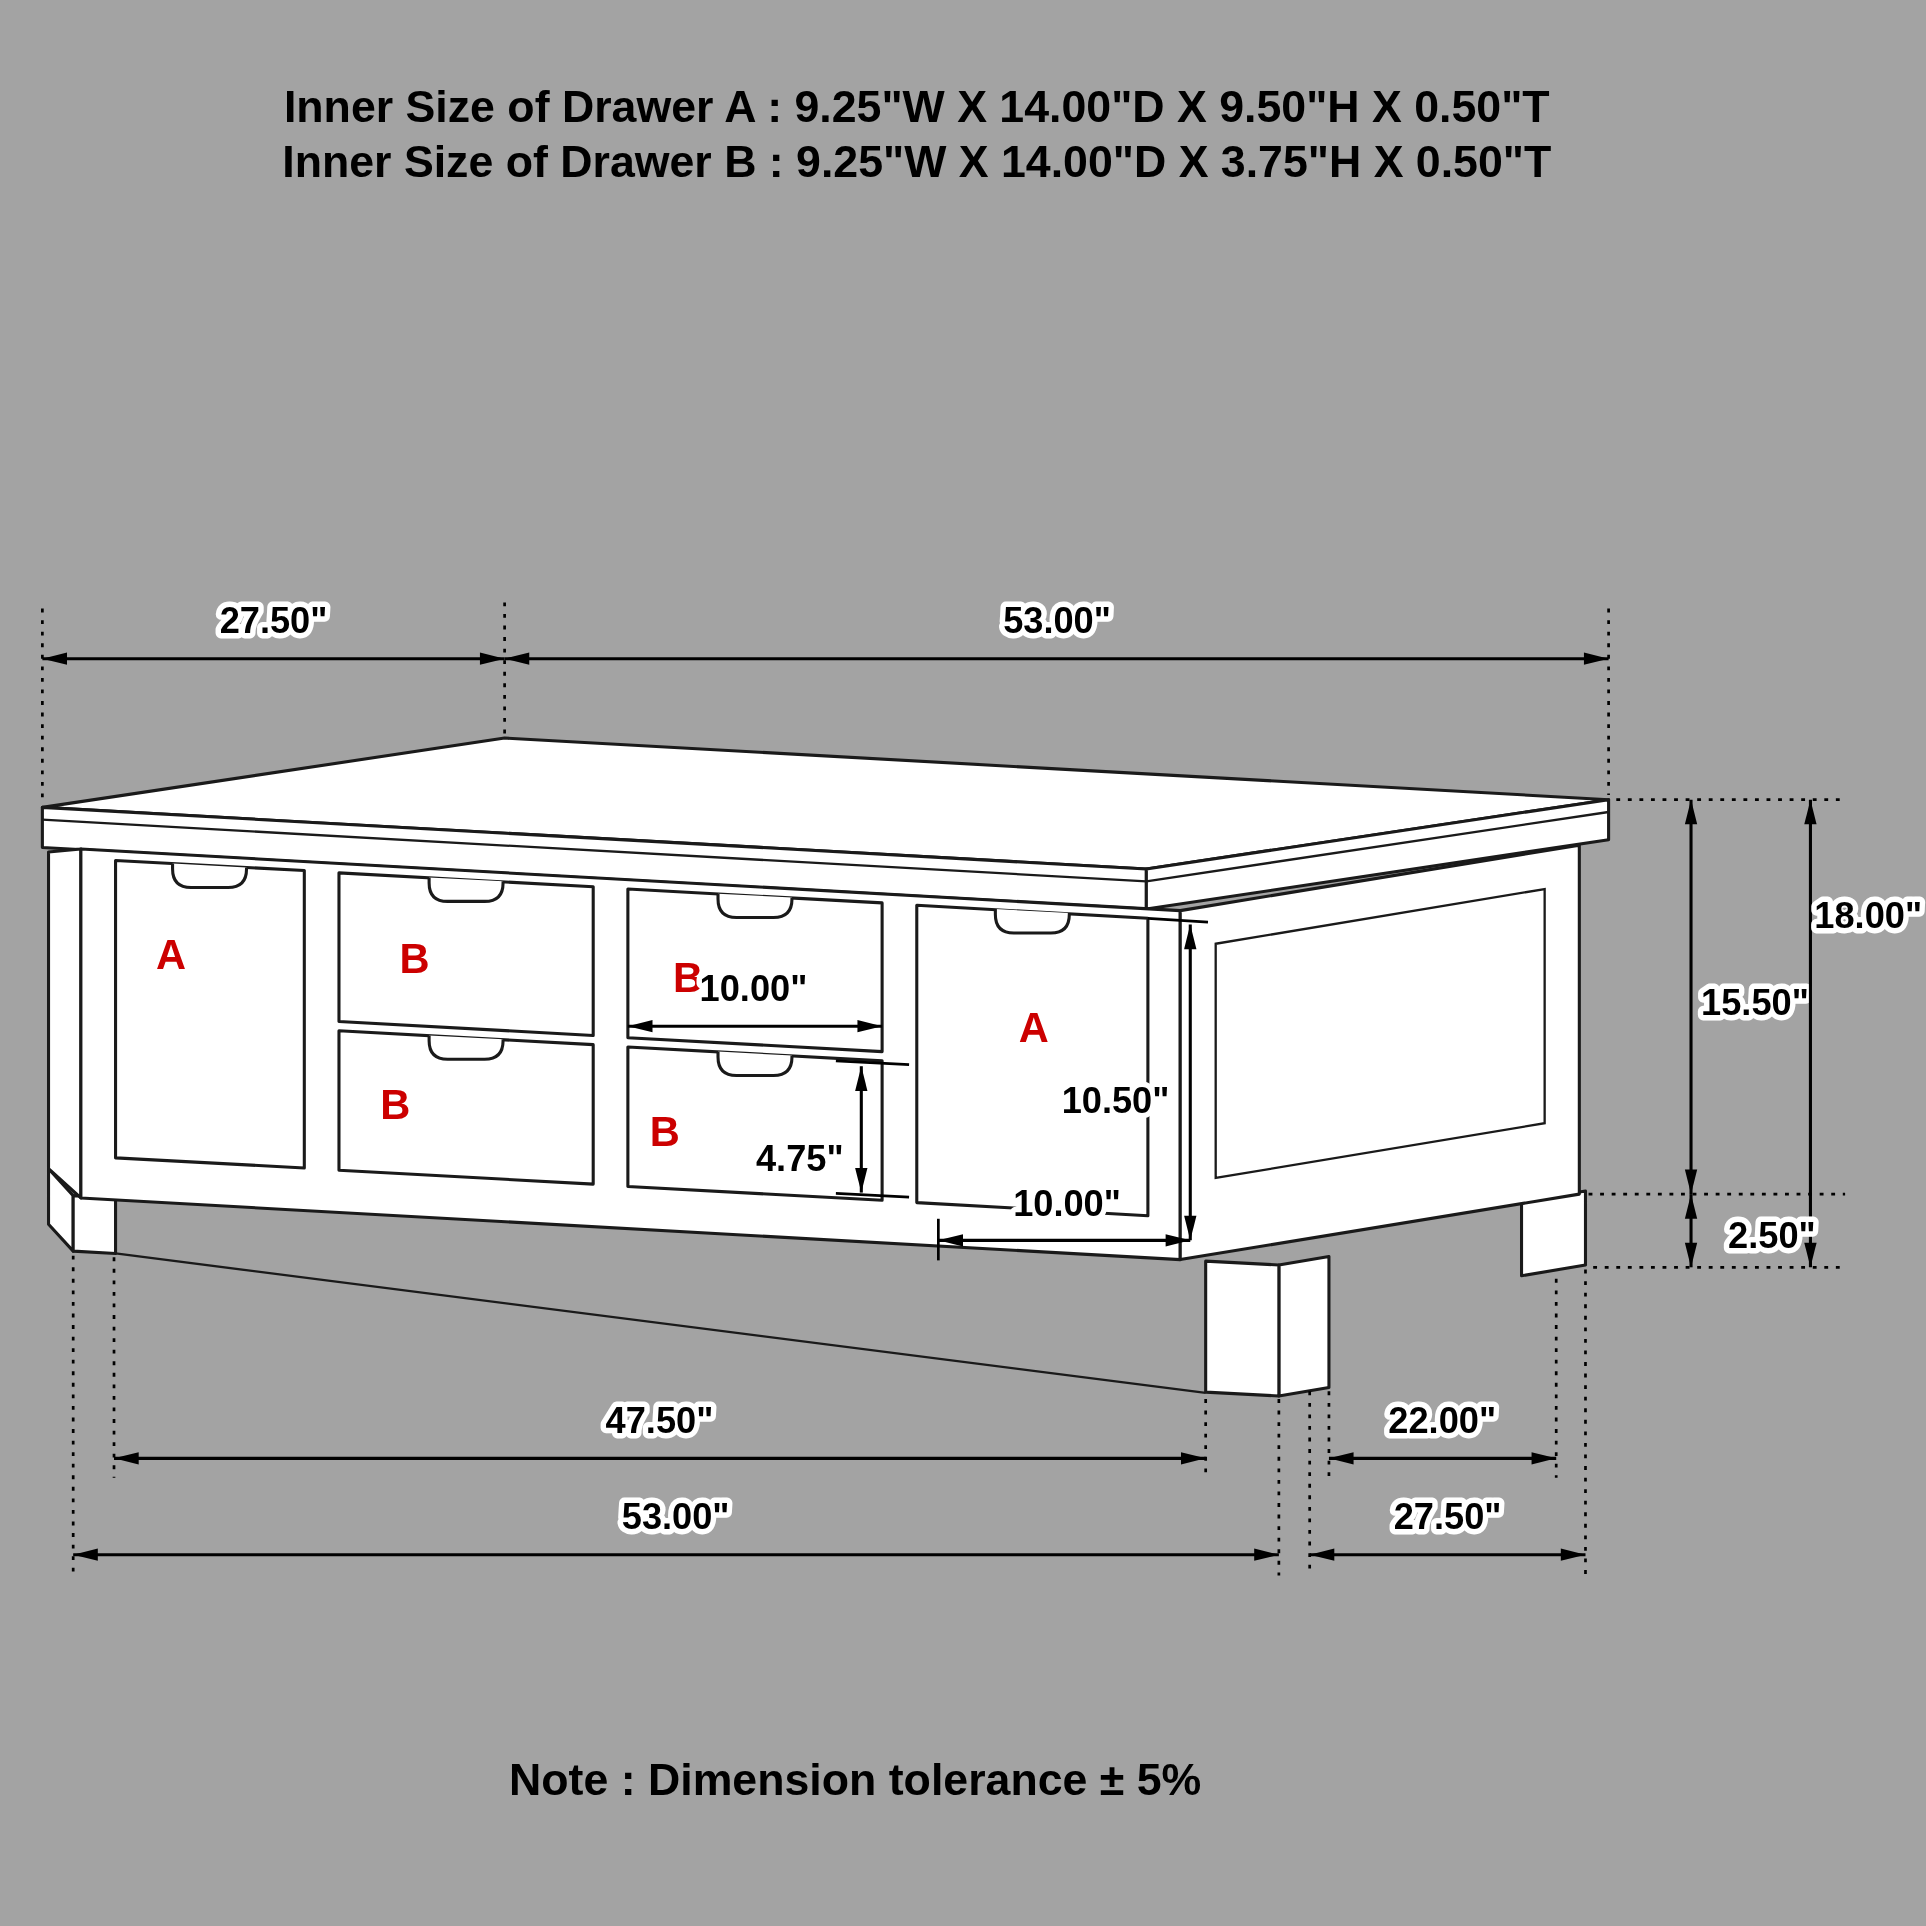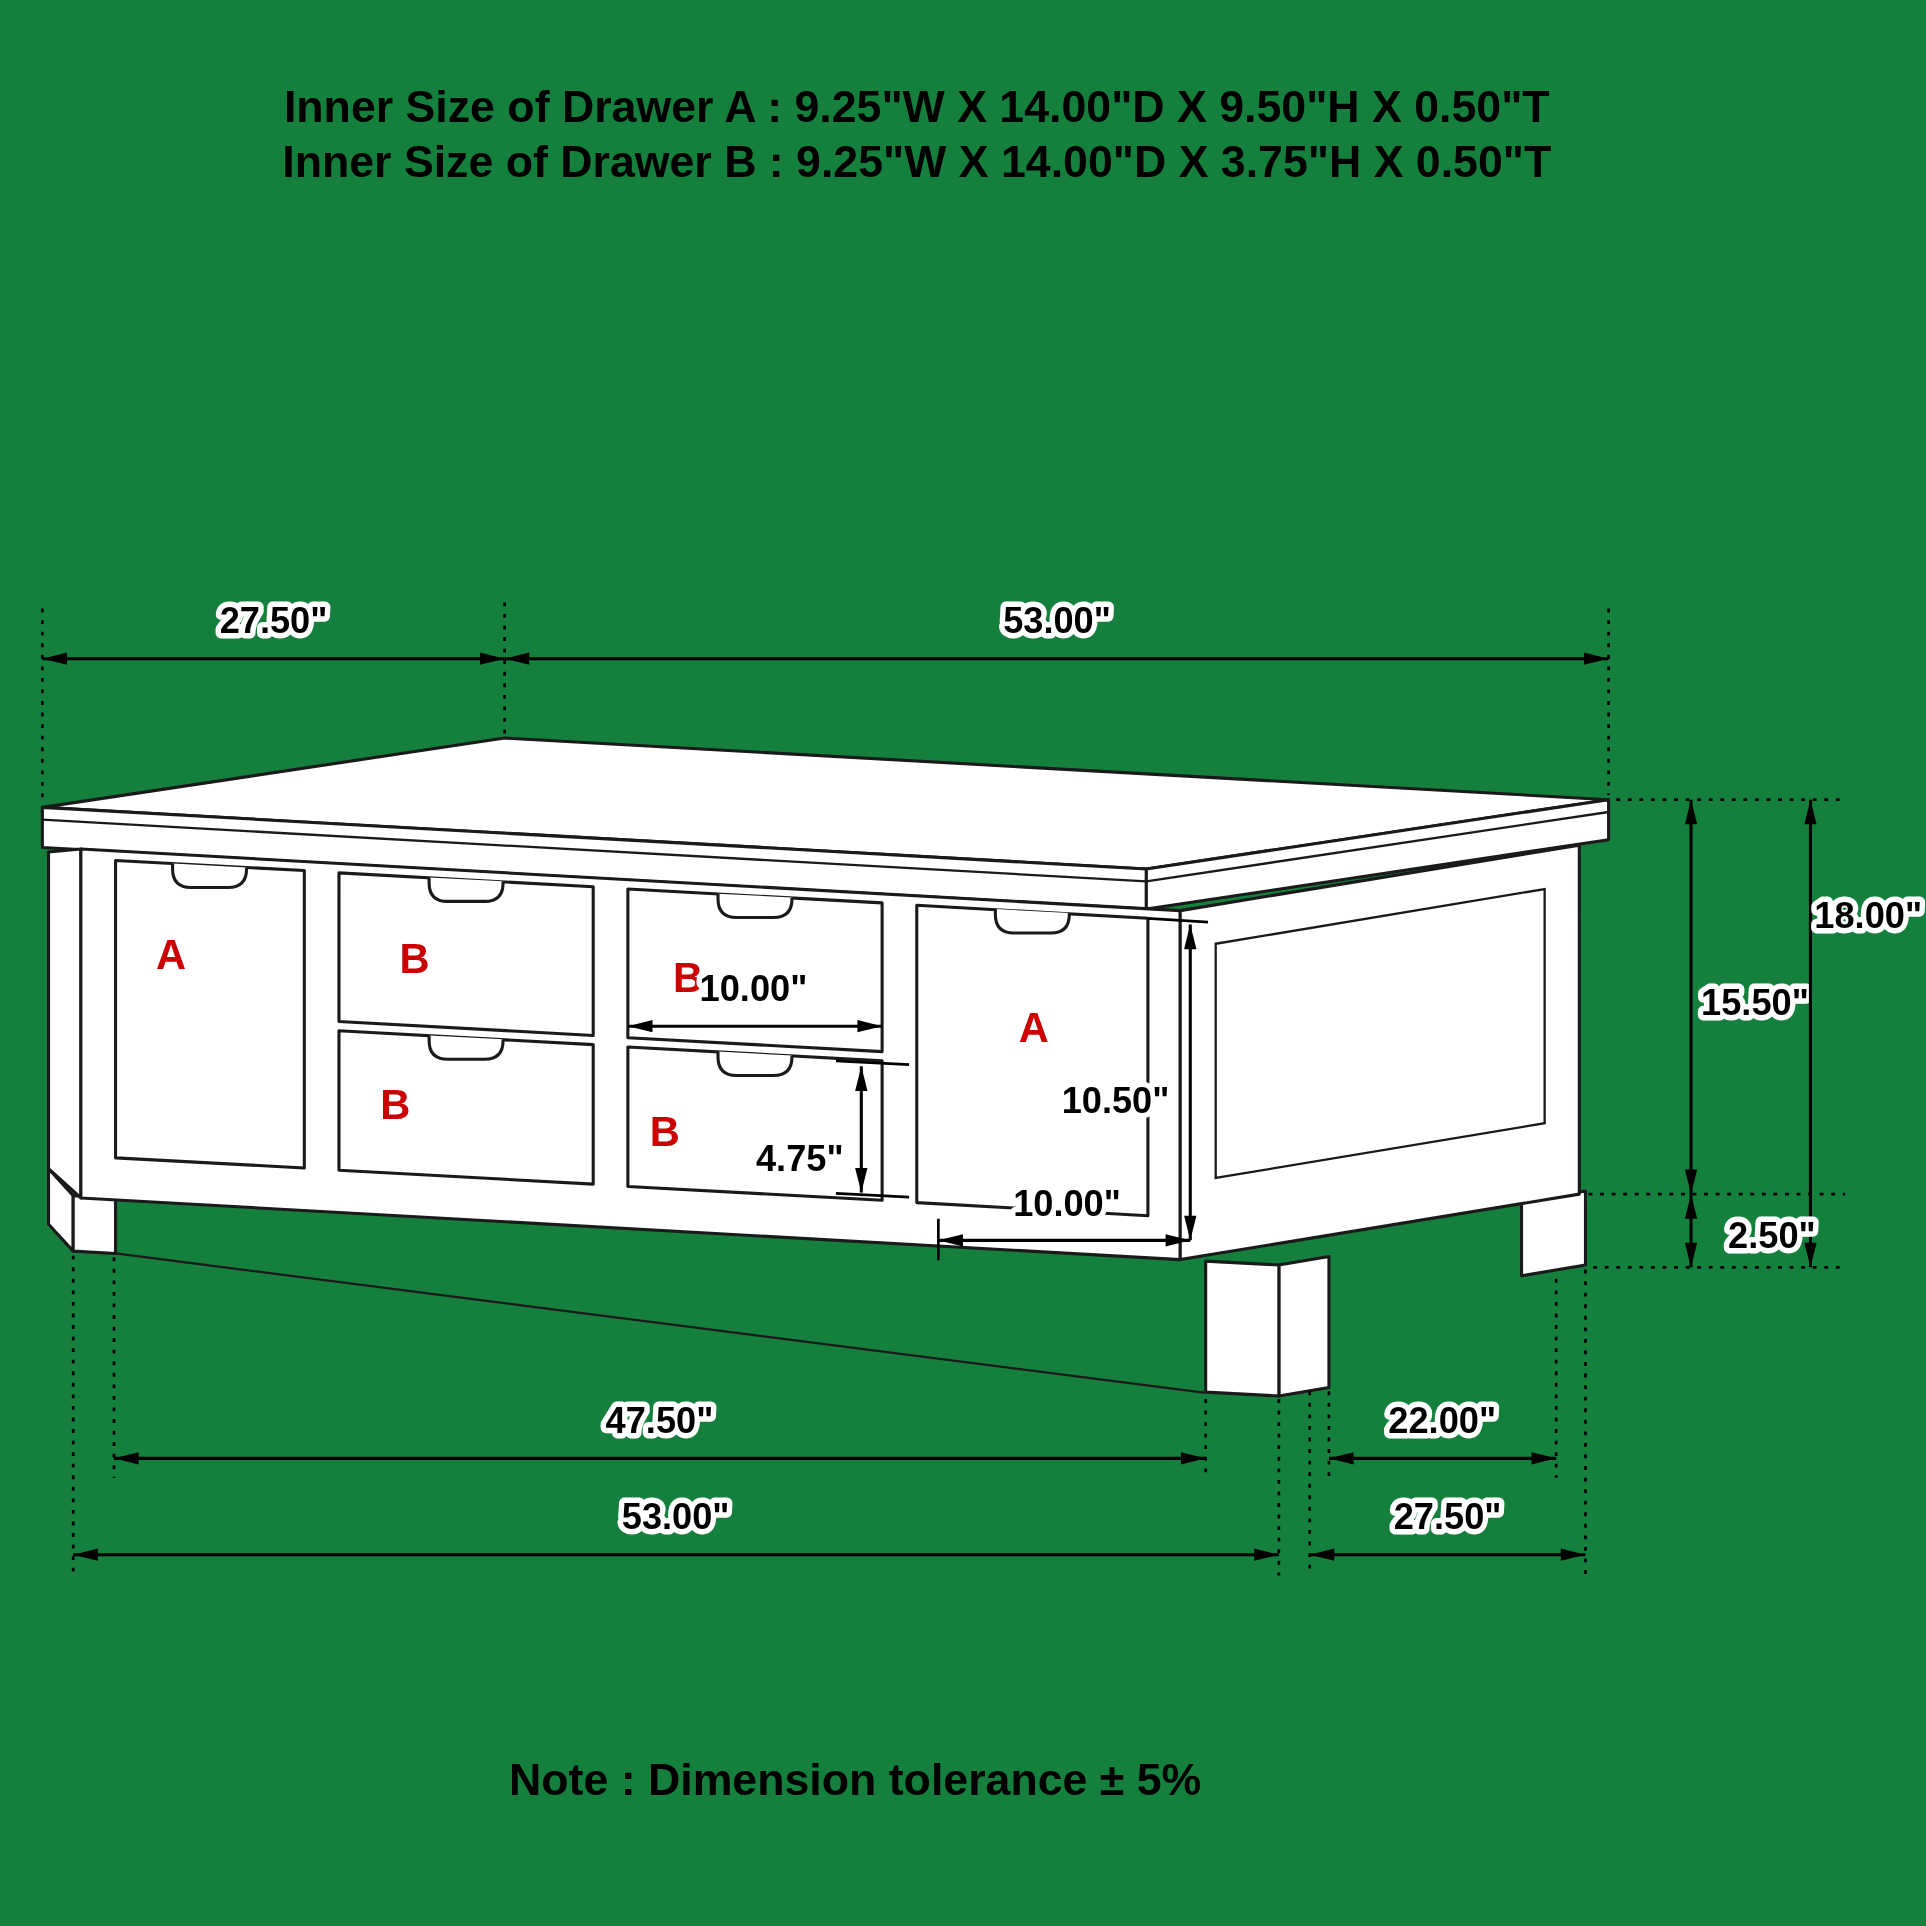--- a/index.html
+++ b/index.html
@@ -7,21 +7,21 @@
     padding: 0;
     background: #ffffff;
     width: 1926px;
     height: 1926px;
     overflow: hidden;
   }
   .stage {
     position: relative;
     width: 1926px;
     height: 1926px;
-    background: #15803d;
+    background: #a3a3a3;
   }
   svg { display: block; }
   text {
     font-family: "Liberation Sans", sans-serif;
     font-weight: bold;
   }
   .title-text {
     font-size: 58px;
     fill: #000000;
     text-anchor: middle;

